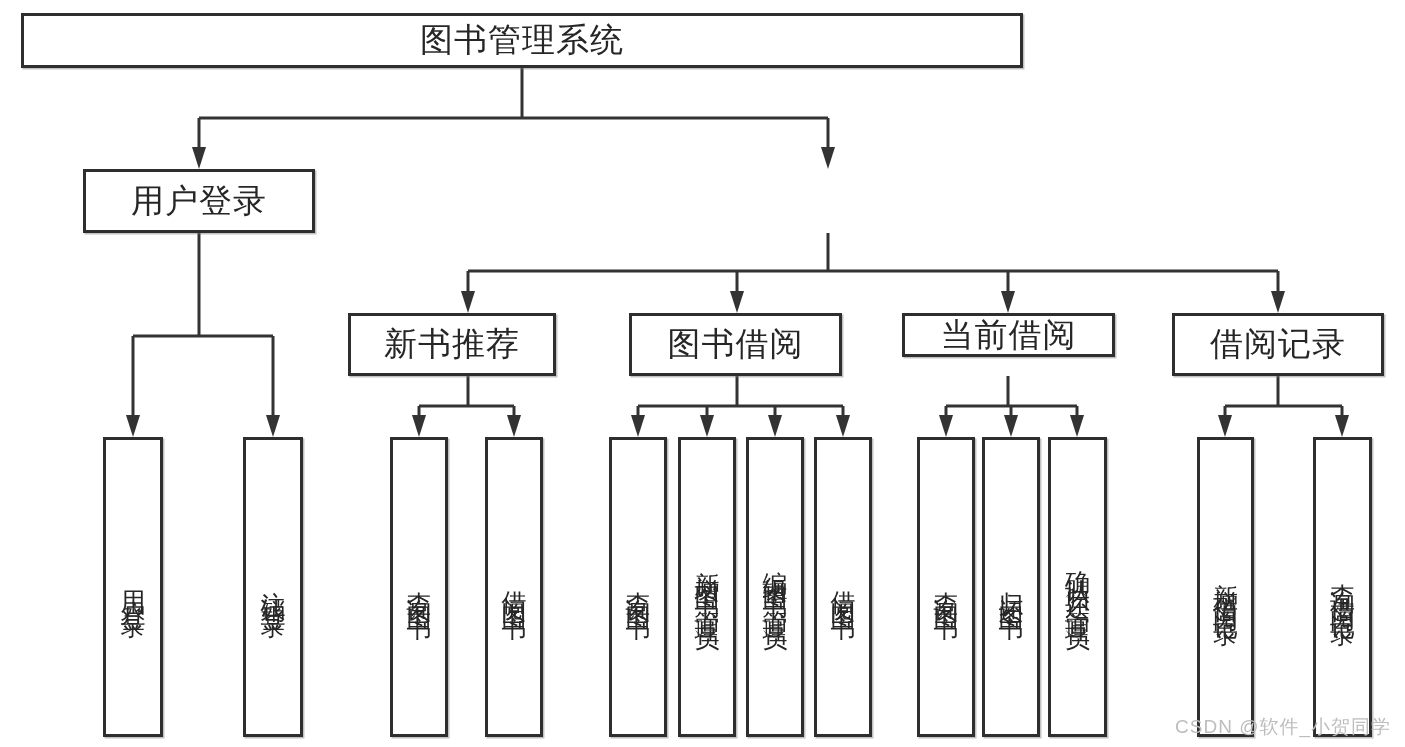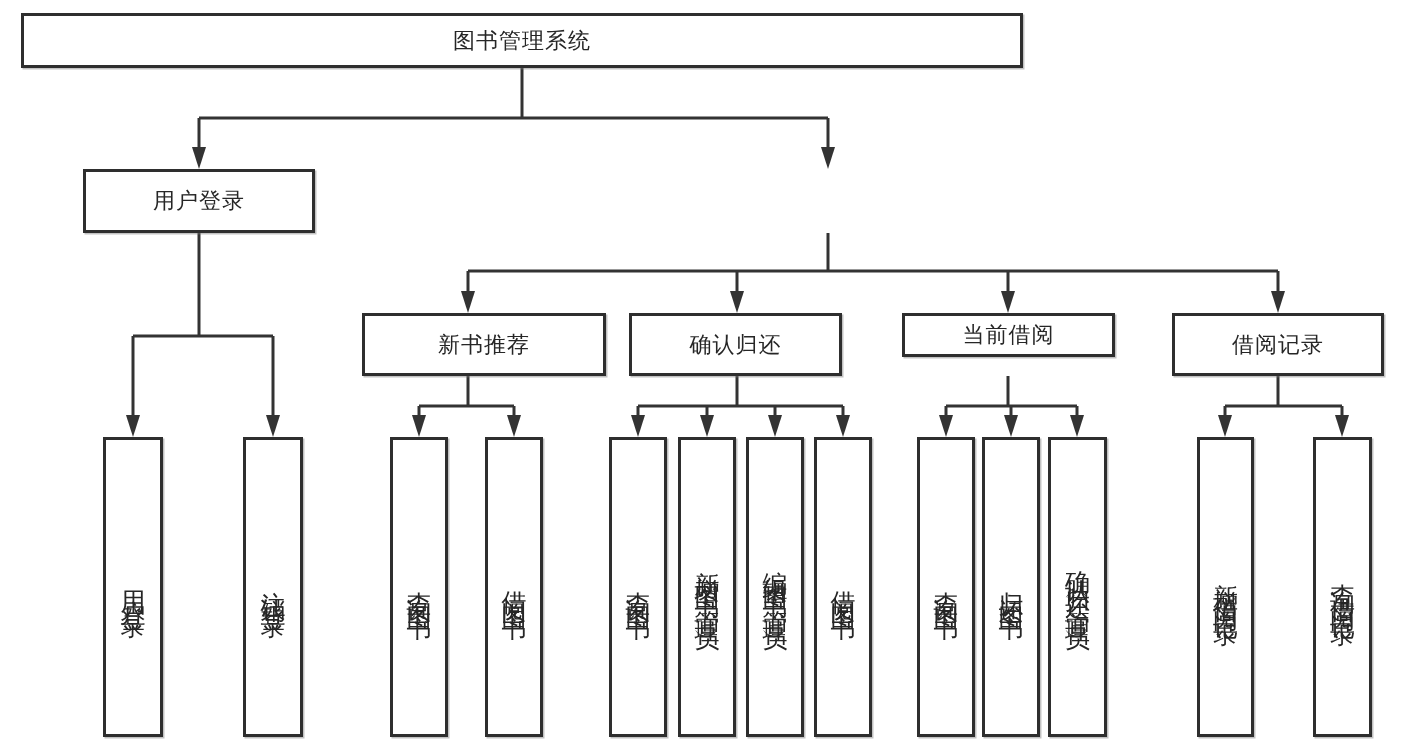--- a/index.html
+++ b/index.html
@@ -15,21 +15,21 @@
     position:absolute;
     box-sizing:border-box;
     border:3px solid #2e2e2e;
     background:#ffffff;
     display:flex;
     align-items:center;
     justify-content:center;
     color:#262626;
     box-shadow:1.5px 1.5px 0 rgba(120,120,120,0.45);
   }
-  .hbox{font-size:22px;letter-spacing:1px;}
+  .hbox{font-size:33px;letter-spacing:1px;}
   .leaf{
     writing-mode:vertical-rl;
     text-orientation:mixed;
     font-size:25px;
     letter-spacing:8px;
     line-height:1;
   }
   .watermark{
     position:absolute;
     right:14px;
@@ -120,22 +120,22 @@
         <line x1="1342" y1="406" x2="1342" y2="417"></line>
         <polygon points="1335,415 1349,415 1342,437" stroke="none"></polygon>
       </g>
     </g>
   </svg>
 
   <div class="box hbox" style="left:21px;top:13px;width:1002px;height:55px">图书管理系统</div>
 
   <div class="box hbox" style="left:83px;top:169px;width:232px;height:64px">用户登录</div>
 
-  <div class="box hbox" style="left:362px;top:313px;width:244px;height:63px">新书推荐</div>
-  <div class="box hbox" style="left:629px;top:313px;width:213px;height:63px">确认归还</div>
+  <div class="box hbox" style="left:348px;top:313px;width:208px;height:63px">新书推荐</div>
+  <div class="box hbox" style="left:629px;top:313px;width:213px;height:63px">图书借阅</div>
   <div class="box hbox" style="left:902px;top:313px;width:213px;height:44px">当前借阅</div>
   <div class="box hbox" style="left:1172px;top:313px;width:212px;height:63px">借阅记录</div>
 
   <div class="box leaf" style="left:103px;top:437px;width:60px;height:300px">用户登录</div>
   <div class="box leaf" style="left:243px;top:437px;width:60px;height:300px">注销登录</div>
 
   <div class="box leaf" style="left:390px;top:437px;width:58px;height:300px">查询图书</div>
   <div class="box leaf" style="left:485px;top:437px;width:58px;height:300px">借阅图书</div>
 
   <div class="box leaf" style="left:609px;top:437px;width:58px;height:300px">查询图书</div>
@@ -143,14 +143,15 @@
   <div class="box leaf" style="left:746px;top:437px;width:58px;height:300px">编辑图书（管理员）</div>
   <div class="box leaf" style="left:814px;top:437px;width:58px;height:300px">借阅图书</div>
 
   <div class="box leaf" style="left:917px;top:437px;width:58px;height:300px">查询图书</div>
   <div class="box leaf" style="left:982px;top:437px;width:58px;height:300px">归还图书</div>
   <div class="box leaf" style="left:1048px;top:437px;width:59px;height:300px">确认归还（管理员）</div>
 
   <div class="box leaf" style="left:1197px;top:437px;width:57px;height:300px">新增借阅记录</div>
   <div class="box leaf" style="left:1313px;top:437px;width:59px;height:300px">查询借阅记录</div>
 
+  <div class="watermark">CSDN @软件_小贺同学</div>
 
 </div>
 
 </body></html>

